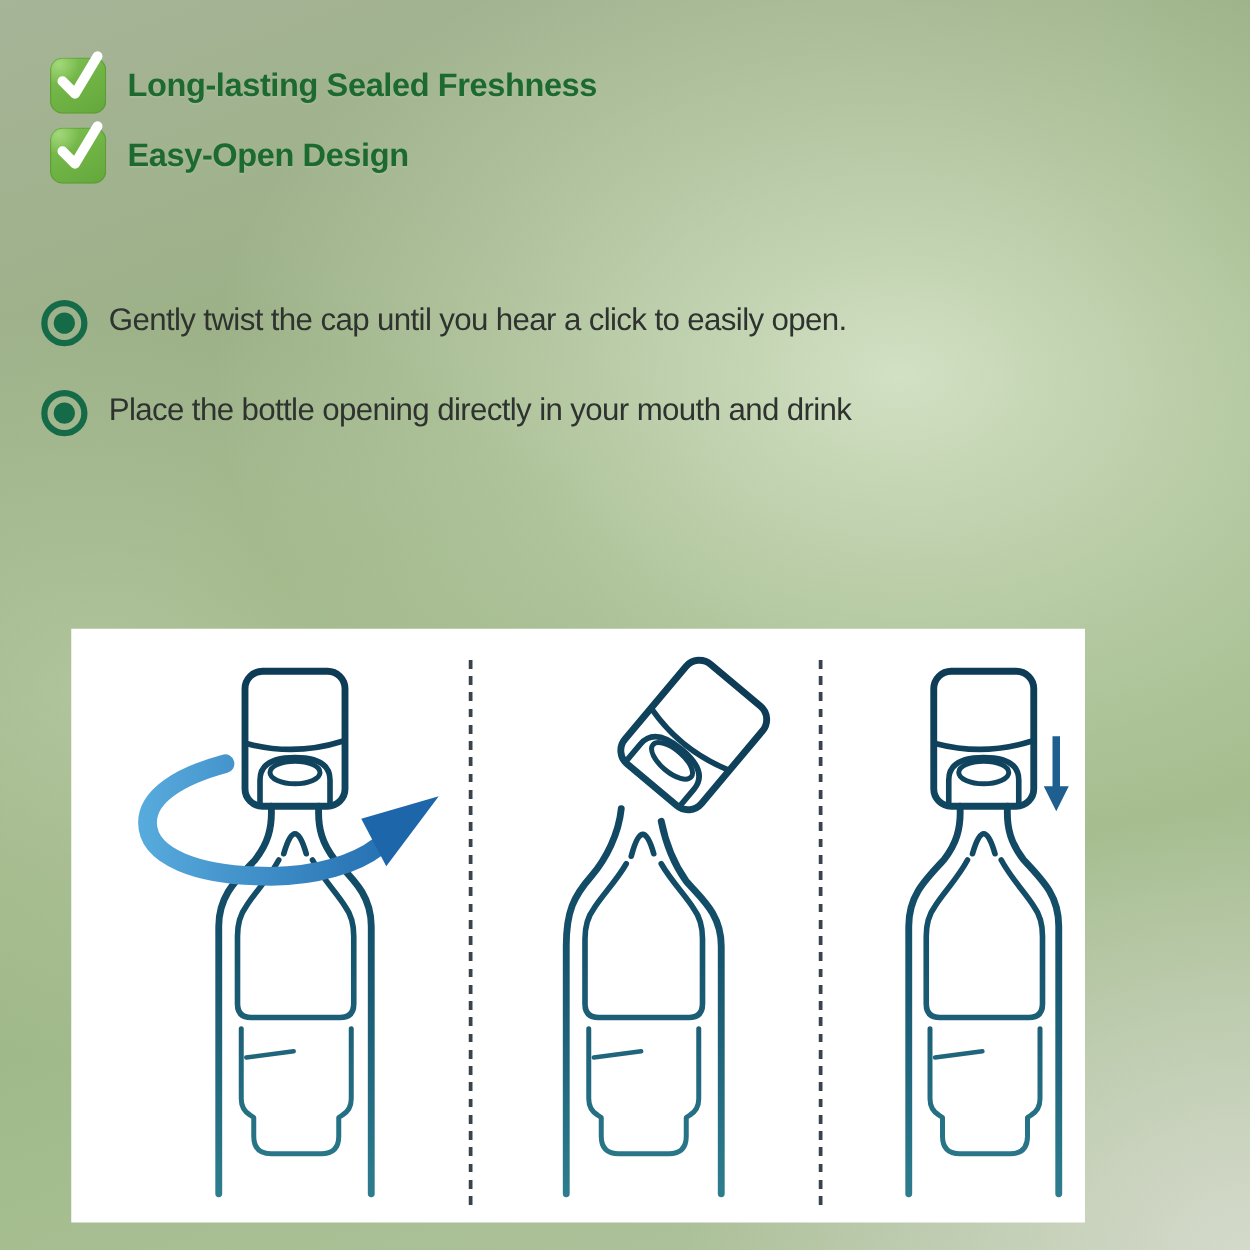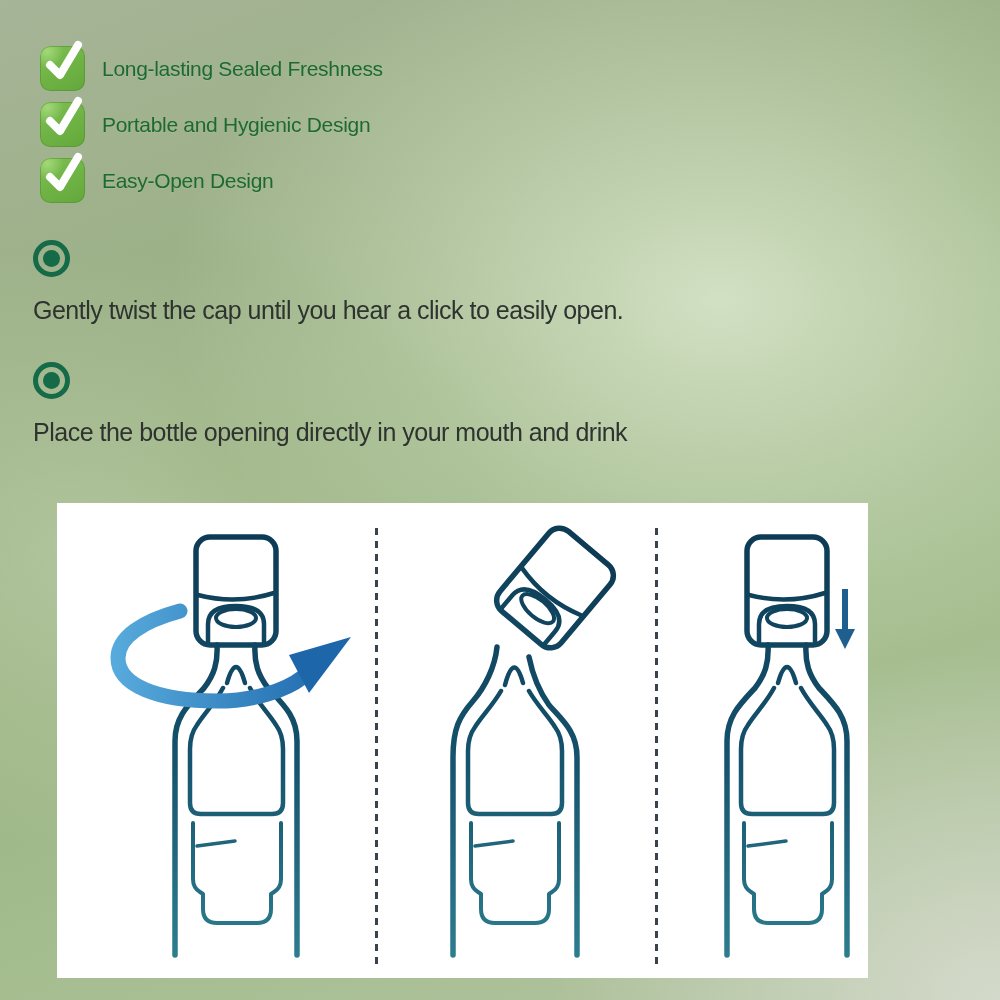--- a/index.html
+++ b/index.html
@@ -20,28 +20,28 @@
   .feature-row{display:flex;align-items:center;gap:17px;height:45px;margin-bottom:11px;}
   .checkbox{
     position:relative;flex:0 0 45px;width:45px;height:45px;border-radius:10px;
     background:
       radial-gradient(120% 120% at 16% 12%, #a2d879 0%, rgba(162,216,121,0) 30%),
       linear-gradient(150deg,#7fc055 0%,#6fb244 55%,#63a73c 100%);
     box-shadow:inset 0 0 0 1px rgba(82,140,44,.55);
   }
   .checkbox svg{position:absolute;left:2px;top:-7px;overflow:visible;}
   .feature-label{
-    font-size:21px;font-weight:normal;color:#1d6a31;letter-spacing:-.3px;white-space:nowrap;
+    font-size:26px;font-weight:bold;color:#1d6a31;letter-spacing:-.3px;white-space:nowrap;
     text-shadow:0 1px 0 rgba(255,255,255,.08);
     text-align:right;
   }
 
   
   .instructions{position:absolute;left:33px;top:240px;}
-  .instr-row{display:flex;align-items:flex-start;gap:17px;margin-bottom:35px;flex-direction:column;}
+  .instr-row{display:flex;align-items:flex-start;gap:17px;margin-bottom:35px;}
   .target{
     flex:0 0 37px;width:37px;height:37px;border:5px solid #156a48;border-radius:50%;
     box-sizing:border-box;position:relative;margin-top:0px;
   }
   .target::after{
     content:"";position:absolute;left:50%;top:50%;width:17px;height:17px;margin:-8.5px 0 0 -8.5px;
     background:#156a48;border-radius:50%;
   }
   .instr-text{font-size:25px;line-height:33px;color:#2e332f;letter-spacing:-.5px;}
   .instr-text div{white-space:nowrap;}
@@ -66,28 +66,20 @@
 <div class="canvas">
 
   <div class="features">
     <div class="feature-row">
       <span class="checkbox">
         <svg width="42" height="46" viewBox="0 0 42 46">
           <polyline points="8,26 18,36 36,6" fill="none" stroke="#ffffff" stroke-width="8" stroke-linecap="round" stroke-linejoin="round"></polyline>
         </svg>
       </span>
       <span class="feature-label">Long-lasting Sealed Freshness</span>
-    </div>
-    <div class="feature-row">
-      <span class="checkbox">
-        <svg width="42" height="46" viewBox="0 0 42 46">
-          <polyline points="8,26 18,36 36,6" fill="none" stroke="#ffffff" stroke-width="8" stroke-linecap="round" stroke-linejoin="round"></polyline>
-        </svg>
-      </span>
-      <span class="feature-label">Portable and Hygienic Design</span>
     </div>
     <div class="feature-row">
       <span class="checkbox">
         <svg width="42" height="46" viewBox="0 0 42 46">
           <polyline points="8,26 18,36 36,6" fill="none" stroke="#ffffff" stroke-width="8" stroke-linecap="round" stroke-linejoin="round"></polyline>
         </svg>
       </span>
       <span class="feature-label">Easy-Open Design</span>
     </div>
   </div>

